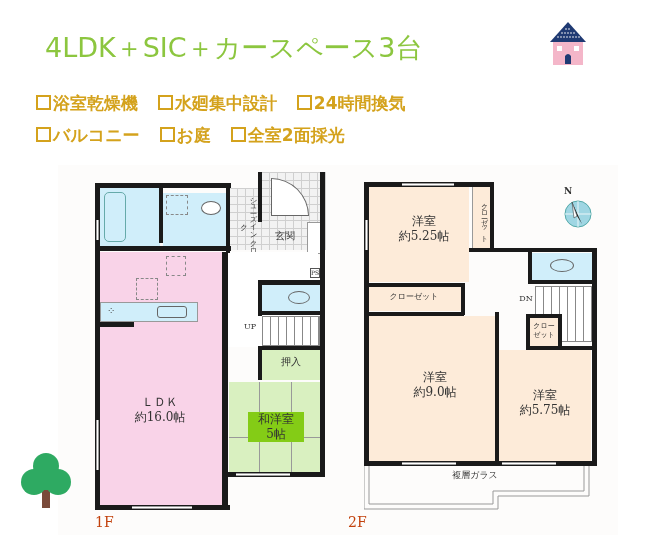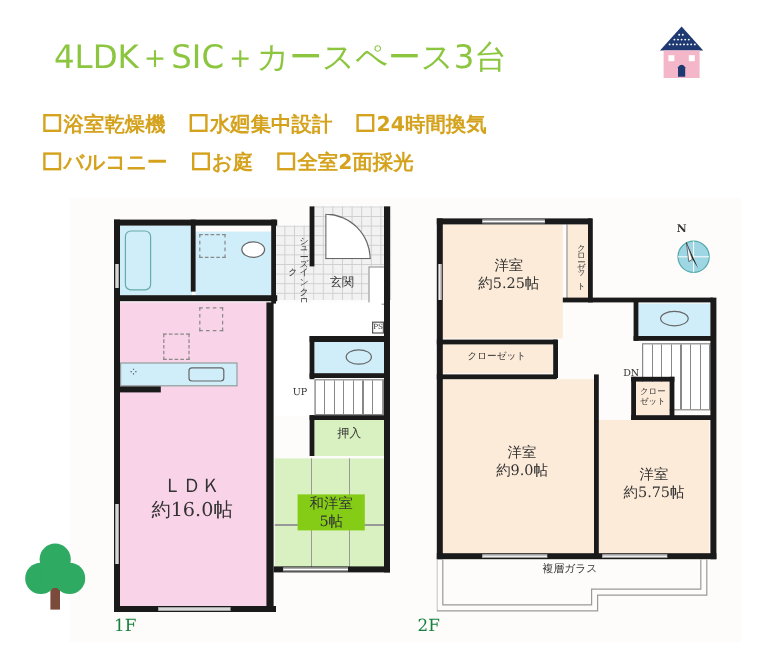--- a/index.html
+++ b/index.html
@@ -15,21 +15,21 @@
   .pink { background: #f9d3e8; }
   .blue { background: #d0eefa; }
   .green { background: #d9f0c0; }
   .beige { background: #fdebd9; }
   .grid-floor { background-color: #f2f2f2; background-image: linear-gradient(#cfcfcf 1px, transparent 1px), linear-gradient(90deg, #cfcfcf 1px, transparent 1px); background-size: 8px 8px; }
   .label { position: absolute; font-family: "DejaVu Serif", serif; color: #333; text-align: center; line-height: 1.25; }
   .small { font-size: 8px; }
   .mid { font-size: 11px; }
   .window { position: absolute; background: #fff; border-top: 1px solid #999; border-bottom: 1px solid #999; }
   .vwindow { position: absolute; background: #fff; border-left: 1px solid #999; border-right: 1px solid #999; }
-  .floor-label { font-family: "DejaVu Serif", serif; font-size: 14px; color: #15803d; }
+  .floor-label { font-family: "DejaVu Serif", serif; font-size: 14px; color: #c2410c; }
   .stairs { background-image: repeating-linear-gradient(90deg, #fff 0 7px, #888 7px 8px); border: 1px solid #888; }
 </style>
 </head>
 <body>
 
 <div class="abs title">4LDK＋SIC＋カースペース3台</div>
 
 <div class="abs" style="left:548px; top:20px; width:40px; height:46px;">
   <svg width="40" height="46" viewBox="0 0 40 46">
     <polygon points="20,2 38,22 2,22" fill="#1f3a73"></polygon>
@@ -102,21 +102,21 @@
 
   <div class="room pink" style="left:100px; top:252px; width:122px; height:255px;">
     <div style="position:absolute; left:66px; top:4px; width:20px; height:20px; border:1px dashed #888;"></div>
     <div style="position:absolute; left:36px; top:26px; width:22px; height:22px; border:1px dashed #888;"></div>
     <div class="blue" style="position:absolute; left:0px; top:50px; width:98px; height:20px; border:1px solid #999;">
       <span style="position:absolute; left:6px; top:2px; font-size:10px; color:#555;">⁘</span>
       <div style="position:absolute; left:56px; top:3px; width:30px; height:12px; border:1px solid #666; border-radius:3px;"></div>
     </div>
     <div style="position:absolute; left:0; top:70px; width:34px; height:5px; background:#1a1a1a;"></div>
   </div>
-  <div class="label" style="left:120px; top:395px; width:80px; font-size:16px;">
+  <div class="label" style="left:120px; top:395px; width:80px; font-size:12px;">
     <div>ＬＤＫ</div>
     <div>約16.0帖</div>
   </div>
 
   <div class="room" style="left:228px; top:252px; width:90px; height:95px; background:#fff;"></div>
   <div class="label small" style="left:310px; top:268px; width:10px; font-size:6px; border:1px solid #555;">PS</div>
 
   <div class="room blue" style="left:262px; top:285px; width:58px; height:26px;">
     <div style="position:absolute; left:26px; top:6px; width:22px; height:13px; border:1px solid #666; border-radius:50%;"></div>
   </div>
@@ -169,21 +169,21 @@
   </div>
 
   <div class="room beige" style="left:369px; top:287px; width:92px; height:24px;"></div>
   <div class="label small" style="left:384px; top:292px; width:60px;">クローゼット</div>
 
   <div class="room blue" style="left:532px; top:253px; width:60px; height:27px;">
     <div style="position:absolute; left:18px; top:6px; width:24px; height:13px; border:1px solid #666; border-radius:50%;"></div>
   </div>
 
   <div class="room stairs" style="left:535px; top:286px; width:58px; height:56px;"></div>
-  <div class="label small" style="left:518px; top:294px; width:16px;margin-top:12px;">DN</div>
+  <div class="label small" style="left:518px; top:294px; width:16px;">DN</div>
 
   <div class="room beige" style="left:530px; top:318px; width:28px; height:28px;"></div>
   <div class="label small" style="left:531px; top:322px; width:26px; font-size:7px;">クローゼット</div>
 
   <div class="room beige" style="left:369px; top:316px; width:126px; height:145px;"></div>
   <div class="label" style="left:400px; top:370px; width:70px; font-size:12px;">
     <div>洋室</div>
     <div>約9.0帖</div>
   </div>
 

